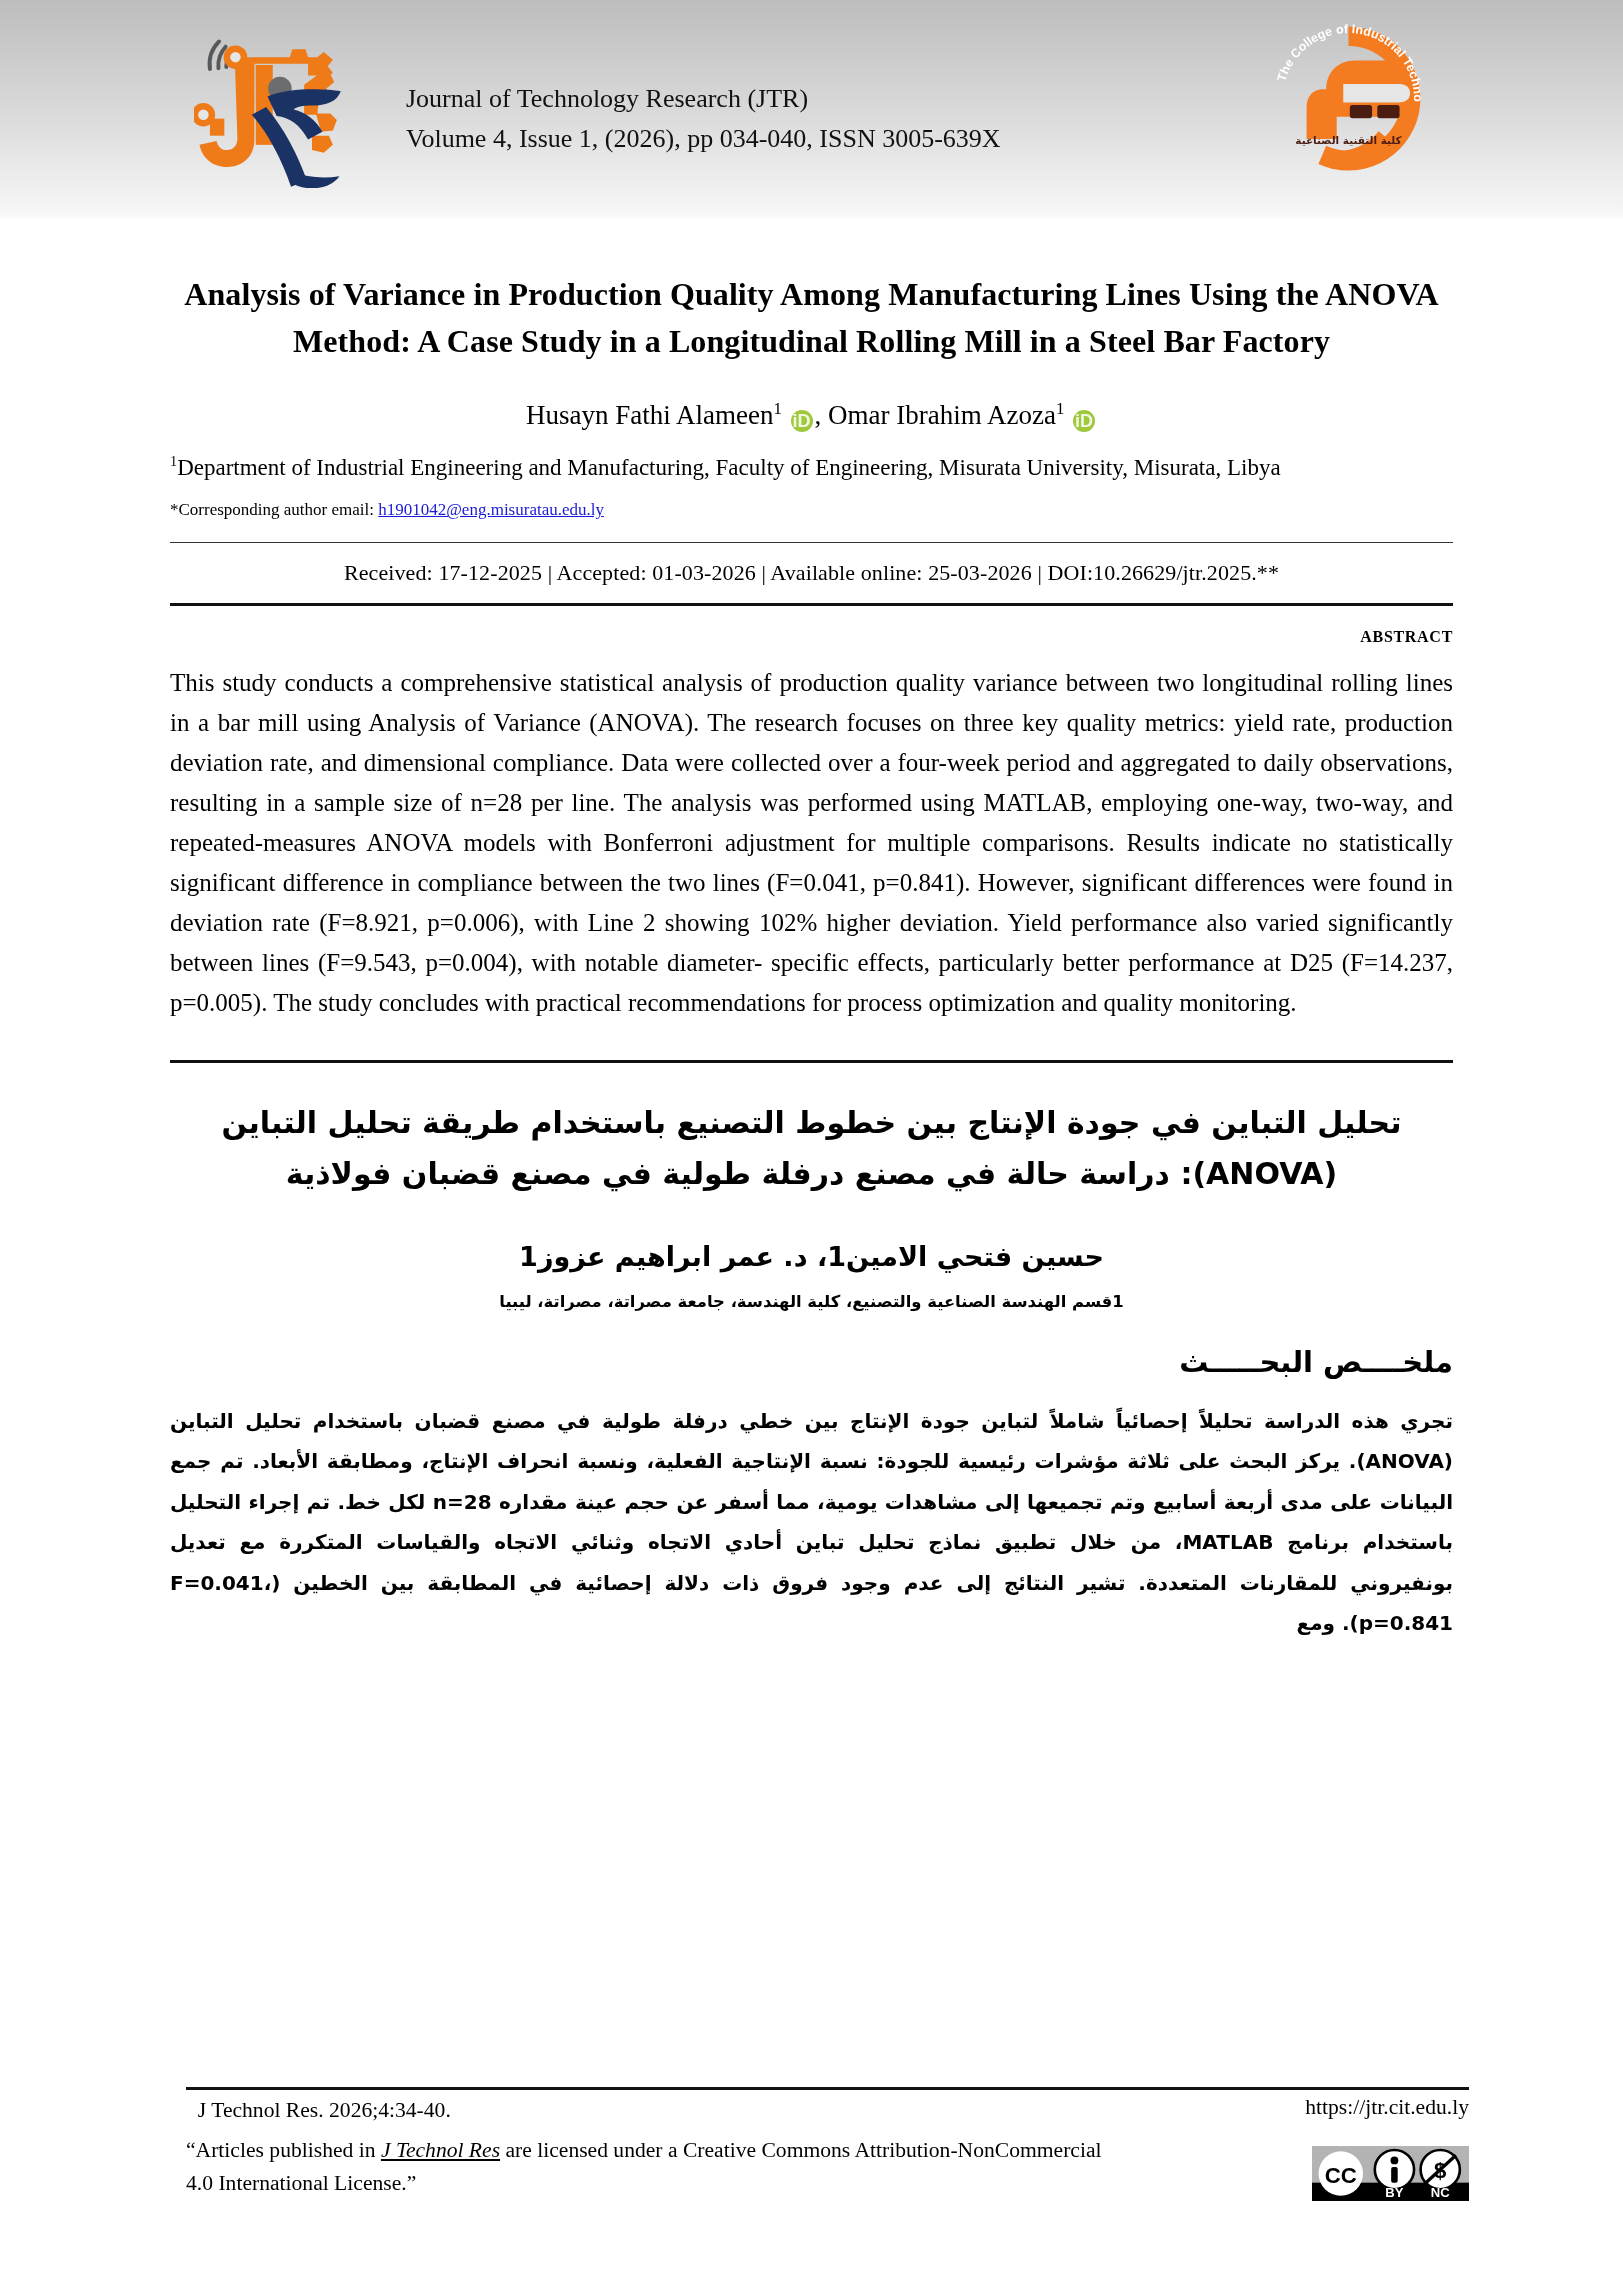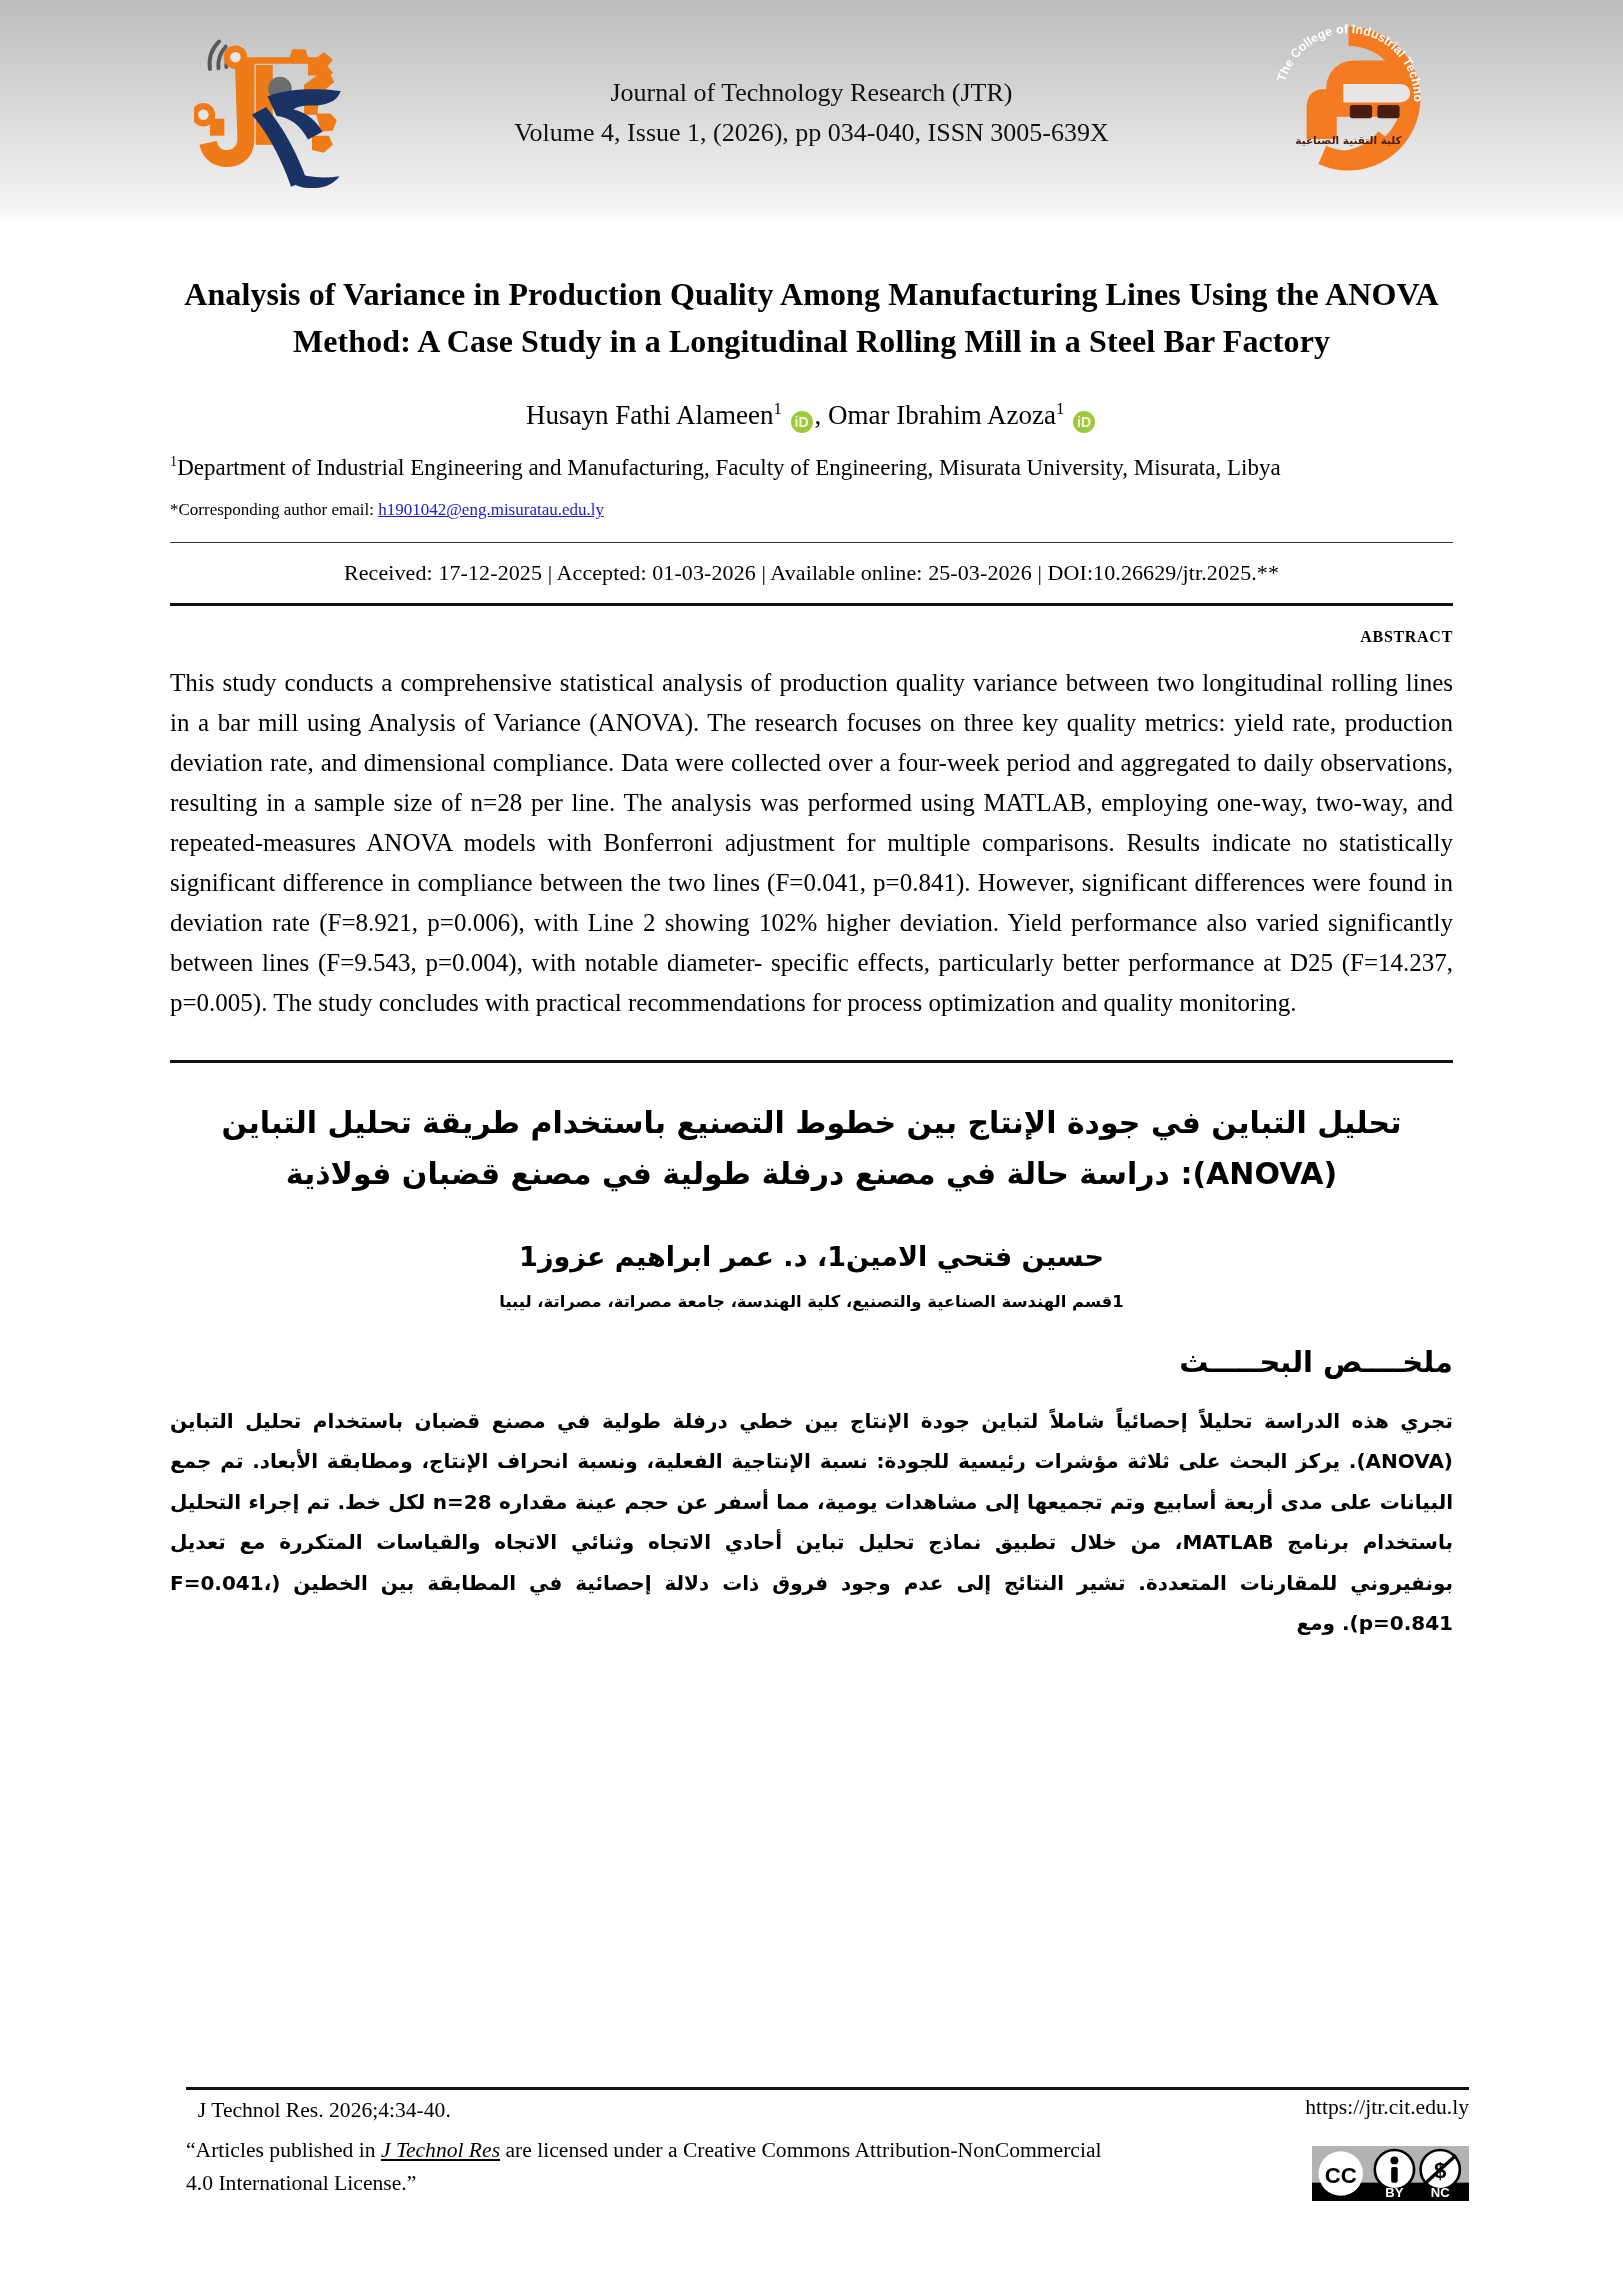--- a/index.html
+++ b/index.html
@@ -34,23 +34,23 @@
     left: 194px; top: 31px;
     width: 164px; height: 157px;
   }
   .cit-logo {
     position: absolute;
     left: 1266px; top: 15.7px;
     width: 165px; height: 165px;
   }
   .journal-lines {
     position: absolute;
-    left: 406px; top: 73px;
+    left: 406px; top: 79px;
     width: 811px;
-    text-align: center;
+    text-align: left;
     font-size: 26px;
     line-height: 1.52;
     color: #111111;
   }
 
   
   .page {
     position: absolute;
     left: 0; top: 220px;
     width: 1623px;
@@ -76,21 +76,21 @@
     line-height: 1.3;
   }
   .sup { font-size: 0.62em; vertical-align: super; }
   .orcid {
     display: inline-block;
     width: 22px; height: 22px;
     border-radius: 50%;
     background: #9fc83b;
     color: #f2f7e2;
     font-family: "Liberation Sans", sans-serif;
-    font-size: 14px;
+    font-size: 18px;
     font-weight: bold;
     line-height: 22px;
     text-align: center;
     vertical-align: -2.6px;
     margin: 0 2px;
   }
 
   .affil {
     margin-top: 18.3px;
     font-size: 23px;

